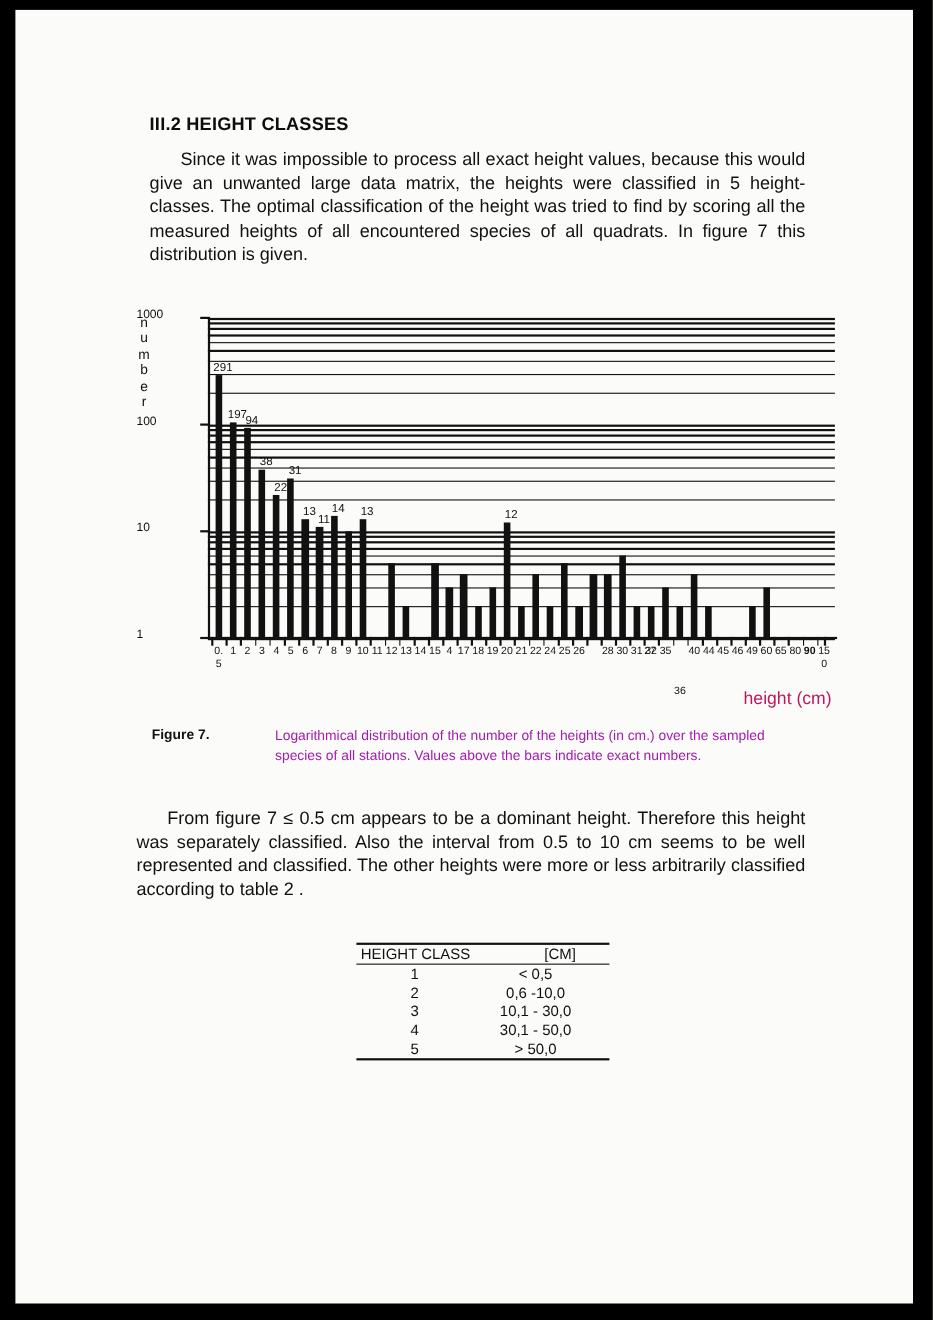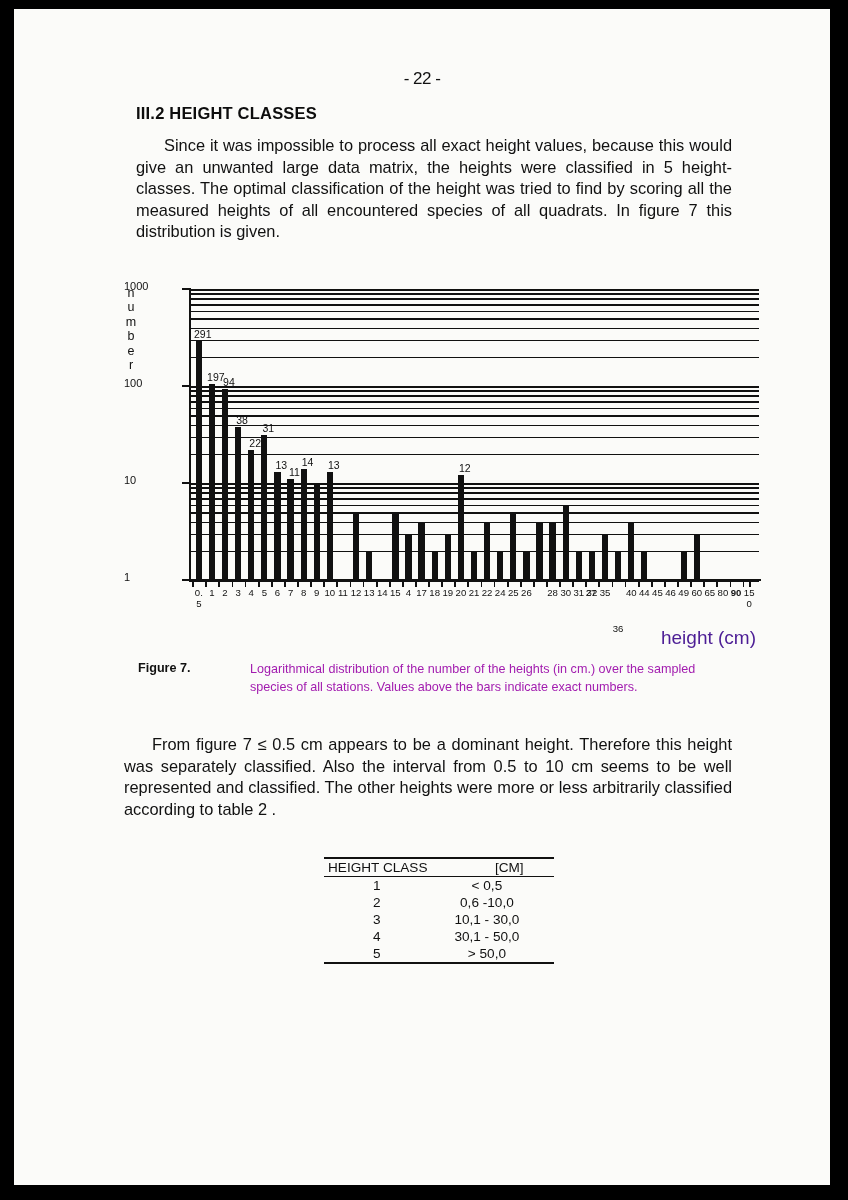--- a/index.html
+++ b/index.html
@@ -60,21 +60,21 @@
     transform:translate(-50%,-100%);white-space:nowrap;
   }
   .xlabels{position:absolute;left:65px;top:311px;width:572px;height:30px;}
   .xlab{
     position:absolute;top:0;font-size:9.6px;color:#111;
     transform:translateX(-50%);white-space:nowrap;text-align:center;
     line-height:10.5px;
   }
   .xaxis-title{
     position:absolute;right:8px;top:350px;
-    font-size:19px;color:#4c1d95;
+    font-size:16px;color:#be185d;
   }
   
   .caption{position:absolute;left:124px;top:652px;width:600px;}
   .caption .fignum{
     position:absolute;left:0;top:0;font-size:12.6px;font-weight:bold;color:#111;
   }
   .caption .captext{
     position:absolute;left:112px;top:0;width:460px;
     font-size:12.6px;line-height:17.5px;color:#a21caf;
   }
@@ -95,21 +95,20 @@
   .dtable th.c1{text-align:left;padding-left:4px;}
   .dtable th.c2{text-align:center;padding-right:18px;}
   .dtable td.c1{text-align:center;width:46%;}
   .dtable td.c2{text-align:center;width:54%;padding-right:10px;}
 </style>
 </head>
 <body>
 
 <div class="page">
 
-  <div class="pagenum">- 22 -</div>
 
   <h1 class="section">III.2 HEIGHT CLASSES</h1>
 
   <div class="para p1"><span class="ind"></span><span>Since it was impossible to process all exact height values, because this would give an unwanted large data matrix, the heights were classified in 5 height-classes. The optimal classification of the height was tried to find by scoring all the measured heights of all encountered  species of all quadrats. In figure 7 this distribution is given.</span></div>
 
   <div class="figure">
 
     <div class="ylabel">n<br>u<br>m<br>b<br>e<br>r</div>
 
     <div class="axisline-y"></div>

